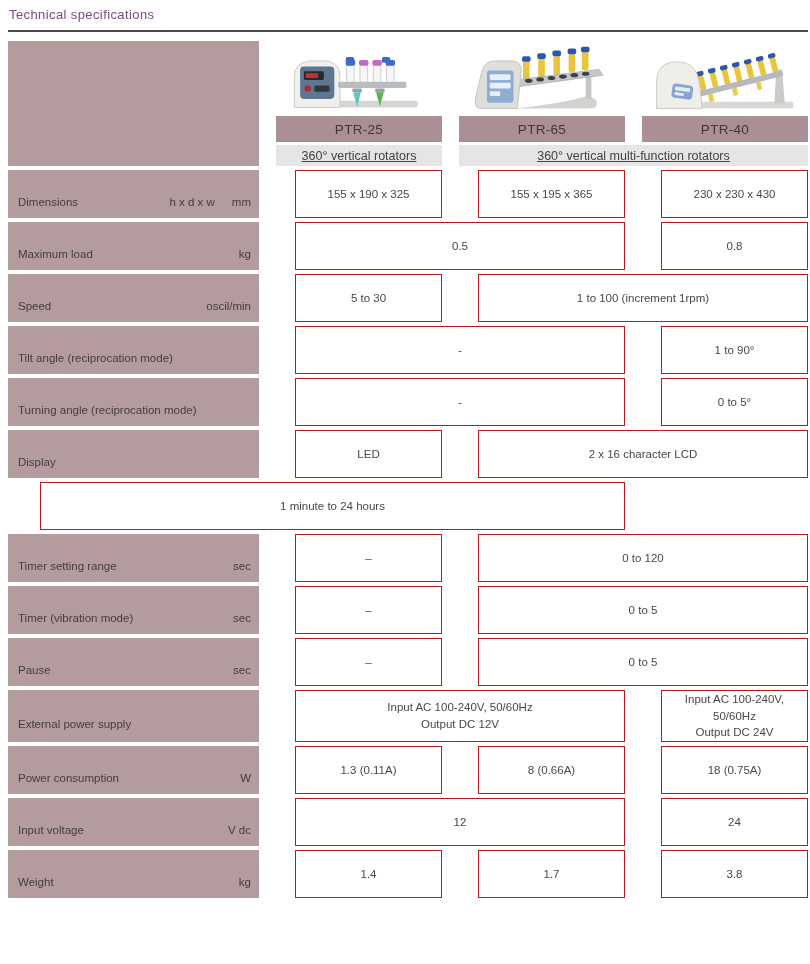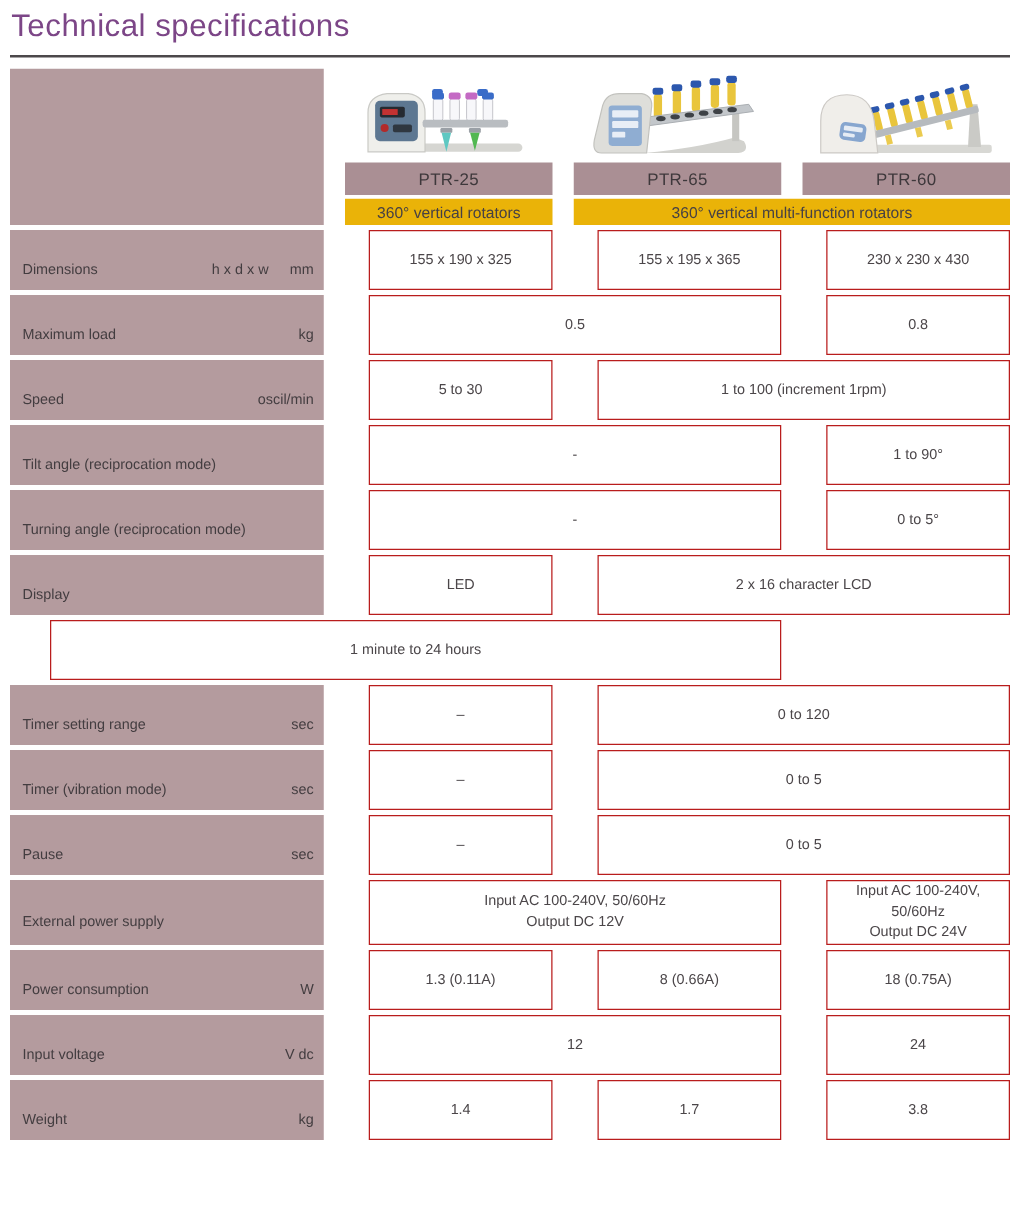--- a/index.html
+++ b/index.html
@@ -5,42 +5,42 @@
   html,body { margin:0; padding:0; background:#ffffff; }
   body {
     width:810px; height:964px;
     font-family:"Liberation Sans", sans-serif;
     color:#4b4548;
     -webkit-font-smoothing:antialiased;
   }
   .page { padding:4px 2px 10px 8px; width:800px; }
 
   .title {
-    font-size:25px; font-weight:400; color:#7c4687;
+    font-size:13px; font-weight:400; color:#7c4687;
     letter-spacing:0.4px; margin:3px 0 8px 1px;
   }
   .title-rule { border:none; border-top:2px solid #4c484a; margin:0 0 9px 0; }
 
   
   .grid-head {
     display:grid;
     grid-template-columns:251px 1fr 1fr 1fr;
     grid-template-rows:72px 26px 21px;
     gap:3px 17px;
   }
   .corner { grid-row:1/4; grid-column:1; background:#b49b9e; }
   .imgc { background:#fff; display:flex; align-items:flex-end; justify-content:center; overflow:hidden; }
   .imgc svg { display:block; }
   .namec {
     background:#aa8f94; color:#3e383b; font-size:13.5px; letter-spacing:0.3px;
     display:flex; align-items:center; justify-content:center;
   }
   .subc {
-    background:#eab308; color:#474144; font-size:12.5px;
-    display:flex; align-items:center; justify-content:center;
+    background:#e5e5e5; color:#474144; font-size:12.5px;
+    display:flex; align-items:center; justify-content:center;text-decoration:underline;
   }
   .sub-span { grid-column:3/5; }
 
   
   .tbody { display:flex; flex-direction:column; gap:4px; margin-top:4px; }
   .row { display:grid; grid-template-columns:251px 1fr 1fr 1fr; column-gap:4px; min-height:48px; }
   .lbl {
     background:#b49b9e; color:#433d40; font-size:11.5px;
     display:flex; align-items:center; justify-content:space-between;
     padding:16px 8px 0 10px;
@@ -155,21 +155,21 @@
           <g transform="rotate(8 36 52)">
             <rect x="24" y="44" width="22" height="15" rx="4" fill="#87a6cf"></rect>
             <rect x="27" y="47" width="16" height="4" rx="1" fill="#e6ecf4"></rect>
             <rect x="27" y="53" width="10" height="3" rx="1" fill="#e6ecf4"></rect>
           </g>
         </svg>
       </div>
 
       <div class="namec">PTR-25</div>
       <div class="namec">PTR-65</div>
-      <div class="namec">PTR-60</div>
+      <div class="namec">PTR-40</div>
 
       <div class="subc">360° vertical rotators</div>
       <div class="subc sub-span">360° vertical multi-function rotators</div>
     </div>
 
     <div class="tbody">
 
       <div class="row">
         <div class="lbl">
           <span>Dimensions</span>

